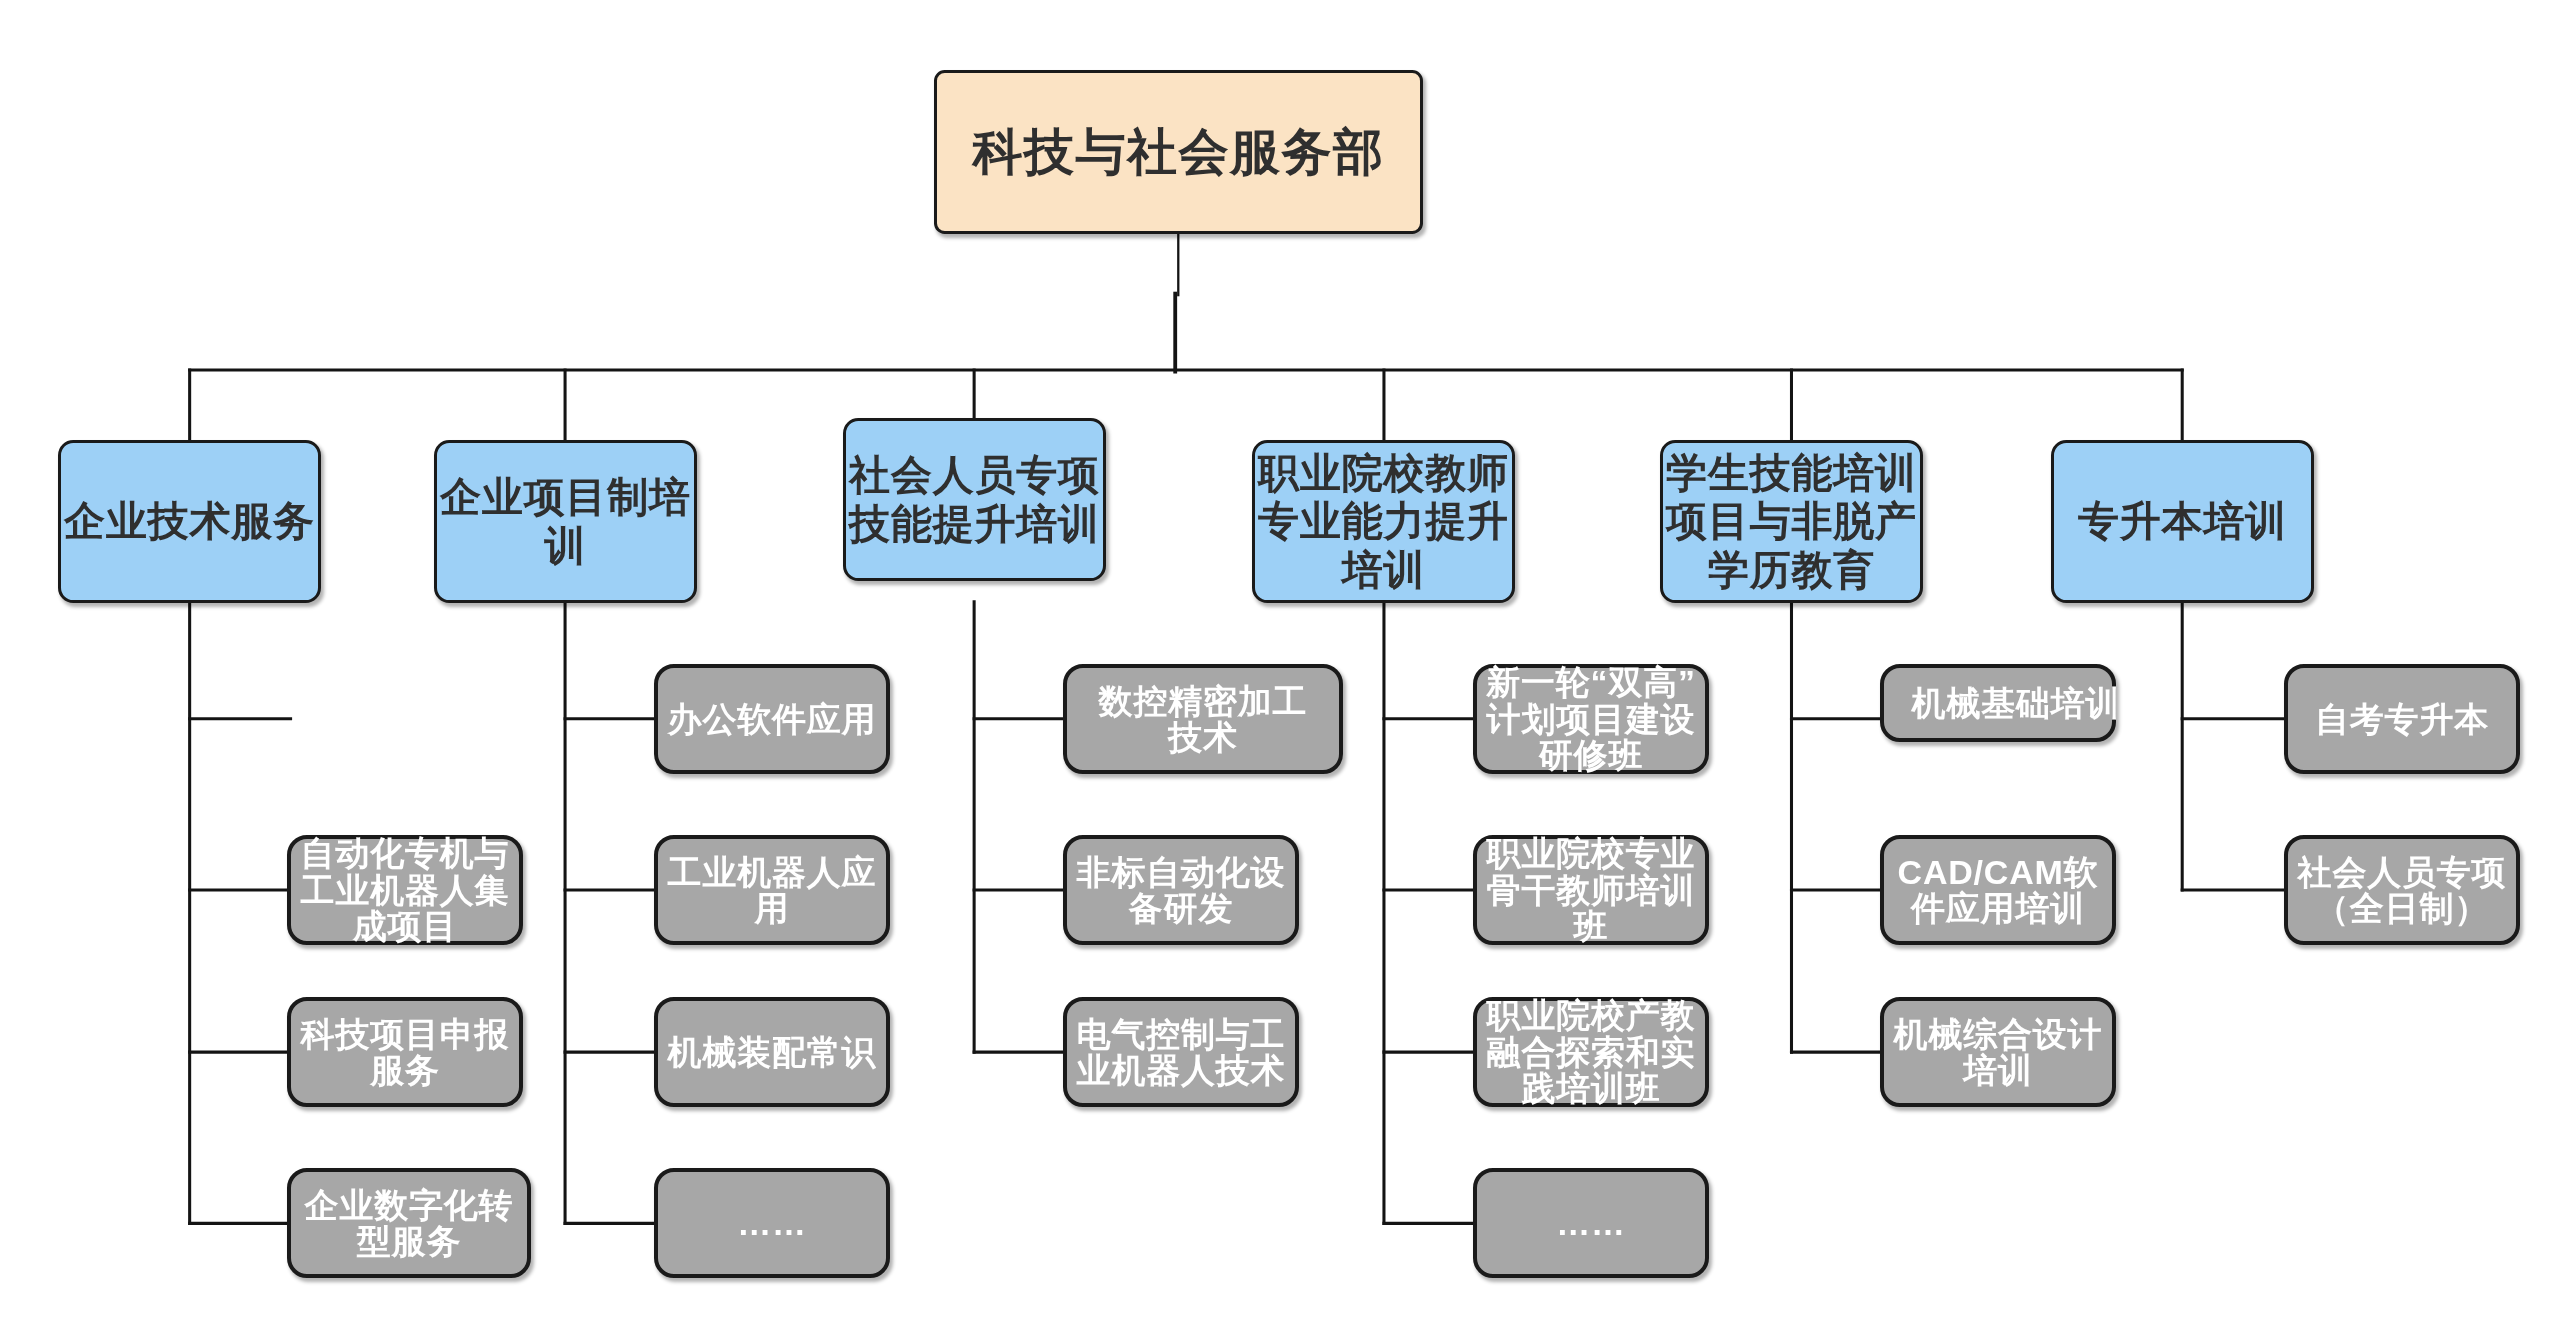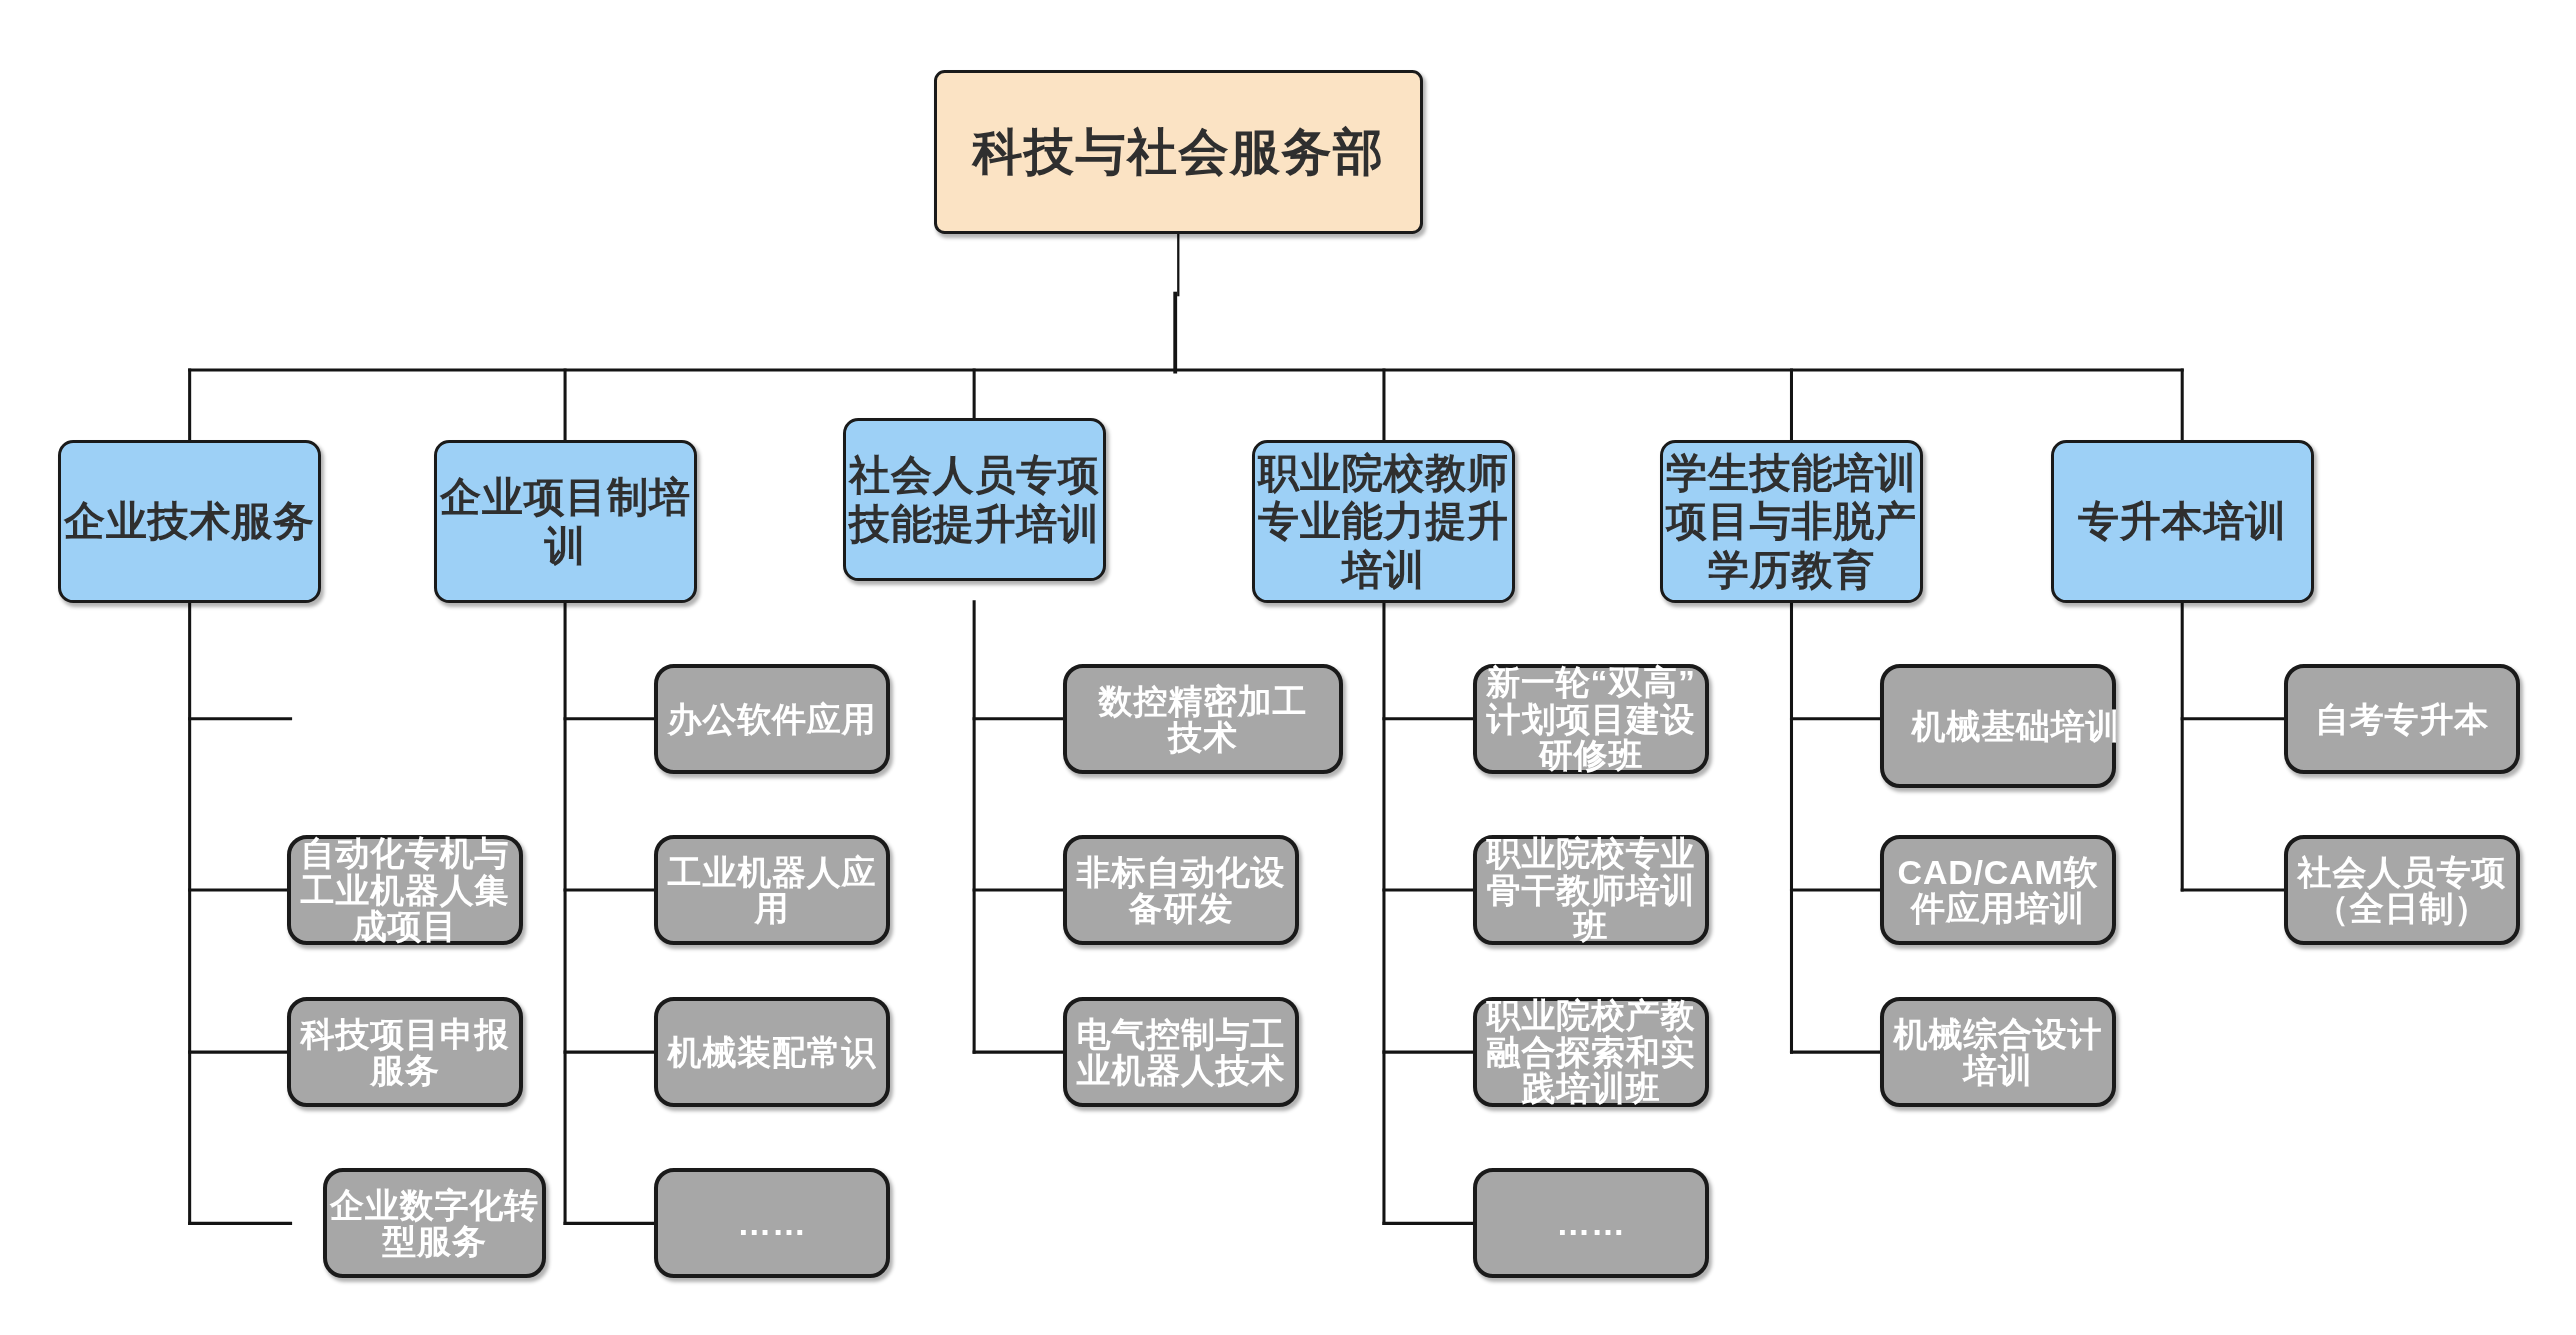--- a/index.html
+++ b/index.html
@@ -77,21 +77,21 @@
       <line x1="2854" y1="940" x2="2991" y2="940" stroke="#141414" stroke-width="4" stroke-linecap="square"></line>
       <line x1="2854" y1="1164" x2="2991" y2="1164" stroke="#141414" stroke-width="4" stroke-linecap="square"></line>
     </svg>
   <div class="node root-node" style="left:934px;top:54px;width:489px;height:164px;margin-top:16px;">科技与社会服务部</div>
 <div class="node branch-node" style="left: 58px; top: 440px; width: 263px; height: 163px;">企业技术服务</div>
     <div class="node child-node" style="left: 287px; top: 835px; width: 236px; height: 110px;">自动化专机与
 工业机器人集
 成项目</div>
     <div class="node child-node" style="left: 287px; top: 997px; width: 236px; height: 110px;">科技项目申报
 服务</div>
-    <div class="node child-node" style="left: 287px; top: 1168px; width: 223px; height: 110px; margin-left: 36px;">企业数字化转
+    <div class="node child-node" style="left: 287px; top: 1168px; width: 244px; height: 110px;">企业数字化转
 型服务</div>
     <div class="node branch-node" style="left: 434px; top: 440px; width: 263px; height: 163px;">企业项目制培
 训</div>
     <div class="node child-node" style="left: 654px; top: 664px; width: 236px; height: 110px;">办公软件应用</div>
     <div class="node child-node" style="left: 654px; top: 835px; width: 236px; height: 110px;">工业机器人应
 用</div>
     <div class="node child-node" style="left: 654px; top: 997px; width: 236px; height: 110px;">机械装配常识</div>
     <div class="node child-node" style="left: 654px; top: 1168px; width: 236px; height: 110px;">……</div>
     <div class="node branch-node" style="left: 843px; top: 418px; width: 263px; height: 163px;">社会人员专项
 技能提升培训</div>
@@ -110,21 +110,21 @@
     <div class="node child-node" style="left: 1473px; top: 835px; width: 236px; height: 110px;">职业院校专业
 骨干教师培训
 班</div>
     <div class="node child-node" style="left: 1473px; top: 997px; width: 236px; height: 110px;">职业院校产教
 融合探索和实
 践培训班</div>
     <div class="node child-node" style="left: 1473px; top: 1168px; width: 236px; height: 110px;">……</div>
     <div class="node branch-node" style="left: 1660px; top: 440px; width: 263px; height: 163px;">学生技能培训
 项目与非脱产
 学历教育</div>
-    <div class="node child-node" style="left: 1880px; top: 664px; width: 236px; height: 124px; padding-left: 36px;">机械基础培训</div>
+    <div class="node child-node" style="left: 1880px; top: 664px; width: 236px; height: 78px; padding-left: 36px;">机械基础培训</div>
     <div class="node child-node" style="left: 1880px; top: 835px; width: 236px; height: 110px;">CAD/CAM软
 件应用培训</div>
     <div class="node child-node" style="left: 1880px; top: 997px; width: 236px; height: 110px;">机械综合设计
 培训</div>
     <div class="node branch-node" style="left: 2051px; top: 440px; width: 263px; height: 163px;">专升本培训</div>
     <div class="node child-node" style="left: 2284px; top: 664px; width: 236px; height: 110px;">自考专升本</div>
     <div class="node child-node" style="left: 2284px; top: 835px; width: 236px; height: 110px;">社会人员专项
 （全日制）</div>
   </div>
 

